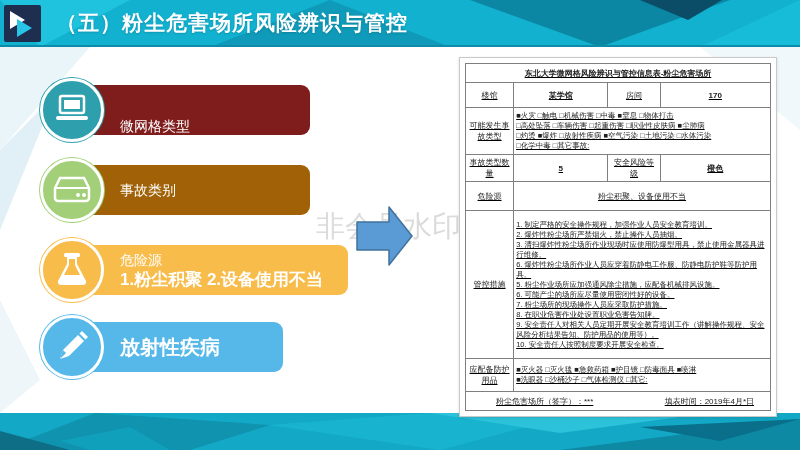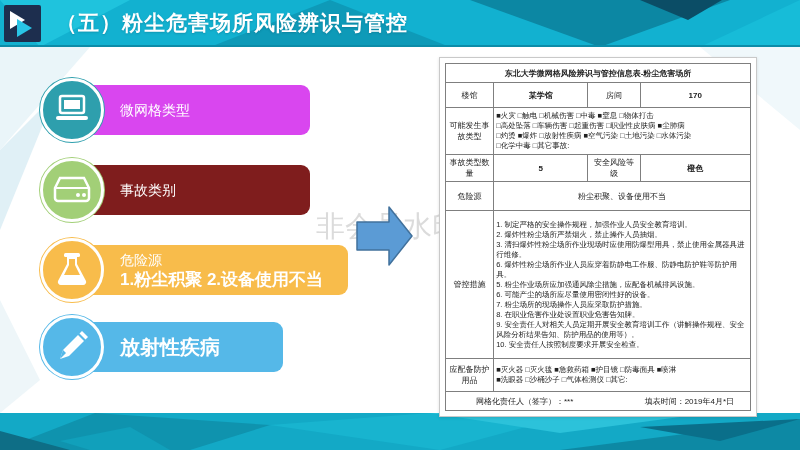--- a/index.html
+++ b/index.html
@@ -33,35 +33,36 @@
   .bar .solo{font-size:20px;font-weight:bold;}
   .circle{
     position:absolute;width:58px;height:58px;border-radius:50%;
     border:3px solid #ffffff;display:flex;align-items:center;justify-content:center;
     box-sizing:content-box;
   }
   .c-teal{background:#2E9FAD;box-shadow:0 0 0 1px #2E9FAD;}
   .c-green{background:#A2CF77;box-shadow:0 0 0 1px #A2CF77;}
   .c-orange{background:#F8BC4B;box-shadow:0 0 0 1px #F8BC4B;}
   .c-blue{background:#55B8E8;box-shadow:0 0 0 1px #55B8E8;}
-  .b-teal{background:#d946ef;}
-  .b-green{background:#7f1d1d;}
+  .b-teal{background:#7f1d1d;justify-content:flex-end;}
+  .b-green{background:#a16207;}
   .b-orange{background:#F8BC4B;}
   .b-blue{background:#55B8E8;}
   
   .watermark{
     position:absolute;left:316px;top:207px;width:150px;overflow:hidden;
     font-size:29px;color:#cfcfcf;opacity:.75;z-index:3;white-space:nowrap;
   }
   .big-arrow{position:absolute;left:356px;top:205px;z-index:4;}
   
   .card{
-    position:absolute;left:439px;top:57px;width:316px;height:358px;
+    position:absolute;left:459px;top:57px;width:316px;height:358px;
     background:#ffffff;border:1px solid #c9c9c9;z-index:6;
     box-shadow:0 1px 3px rgba(0,0,0,.12);
+    text-decoration:underline;
   }
   table.sheet{
     border-collapse:collapse;margin:5px;width:calc(100% - 10px);height:calc(100% - 10px);
     table-layout:fixed;
   }
   table.sheet td{
     border:1px solid #7f7f7f;font-size:8px;color:#222;
     text-align:center;vertical-align:middle;padding:1px 2px;
     overflow:hidden;
   }
@@ -220,21 +221,21 @@
     <tr>
       <td style="height:30px;">应配备防护用品</td>
       <td colspan="3" class="left-list">
         <div class="chkline">■灭火器  □灭火毯  ■急救药箱  ■护目镜  □防毒面具  ■喷淋</div>
         <div class="chkline">■洗眼器  □沙桶沙子  □气体检测仪  □其它:</div>
       </td>
     </tr>
     <tr>
       <td colspan="4" style="height:16px;">
         <div class="foot-row">
-          <span>网格化责任人（签字）：***</span>
+          <span>粉尘危害场所（签字）：***</span>
           <span>填表时间：2019年4月*日</span>
         </div>
       </td>
     </tr>
   </tbody>
     </table>
 </div>
 
 <svg class="band" width="800" height="37">
   <rect width="800" height="37" fill="#13a9c6"></rect>

